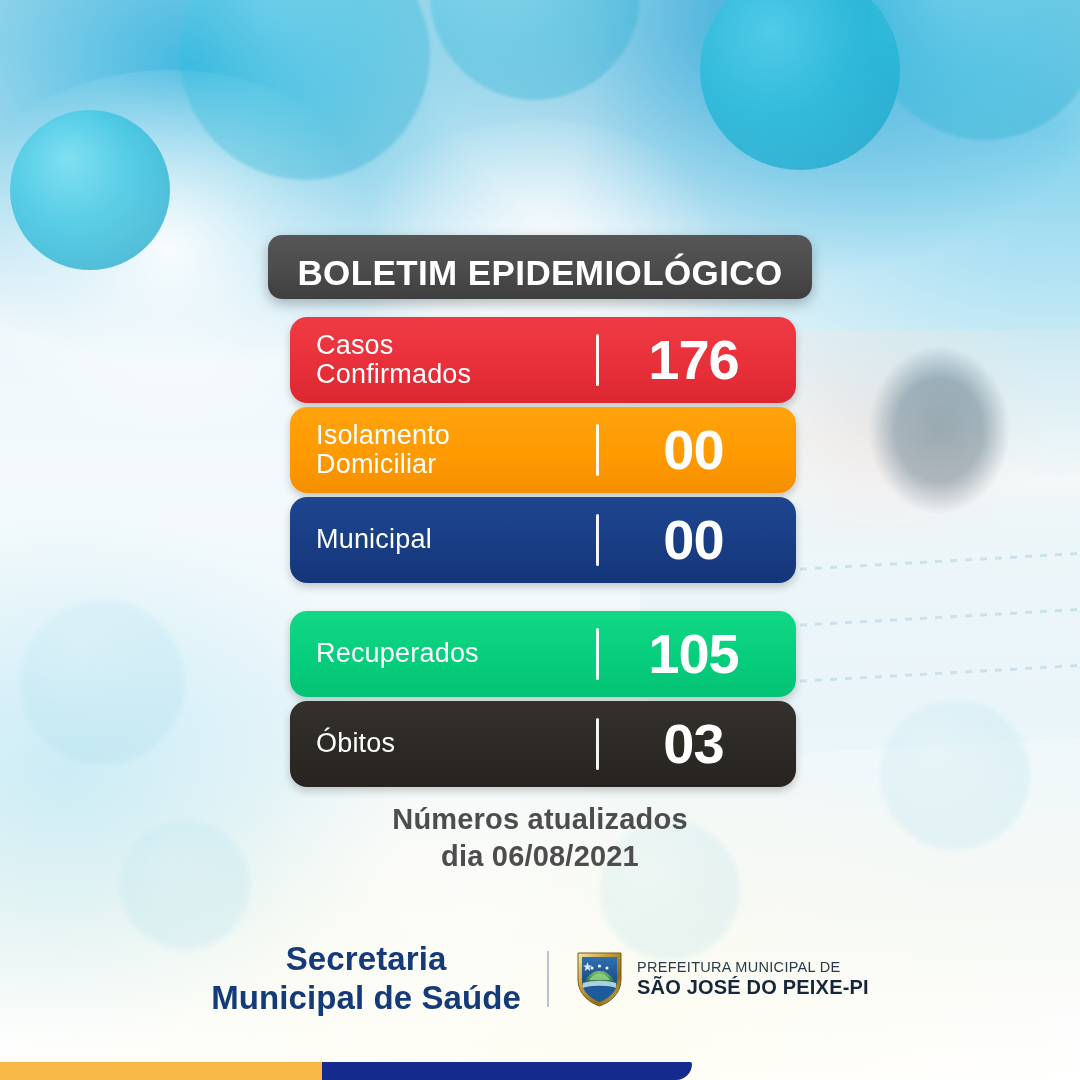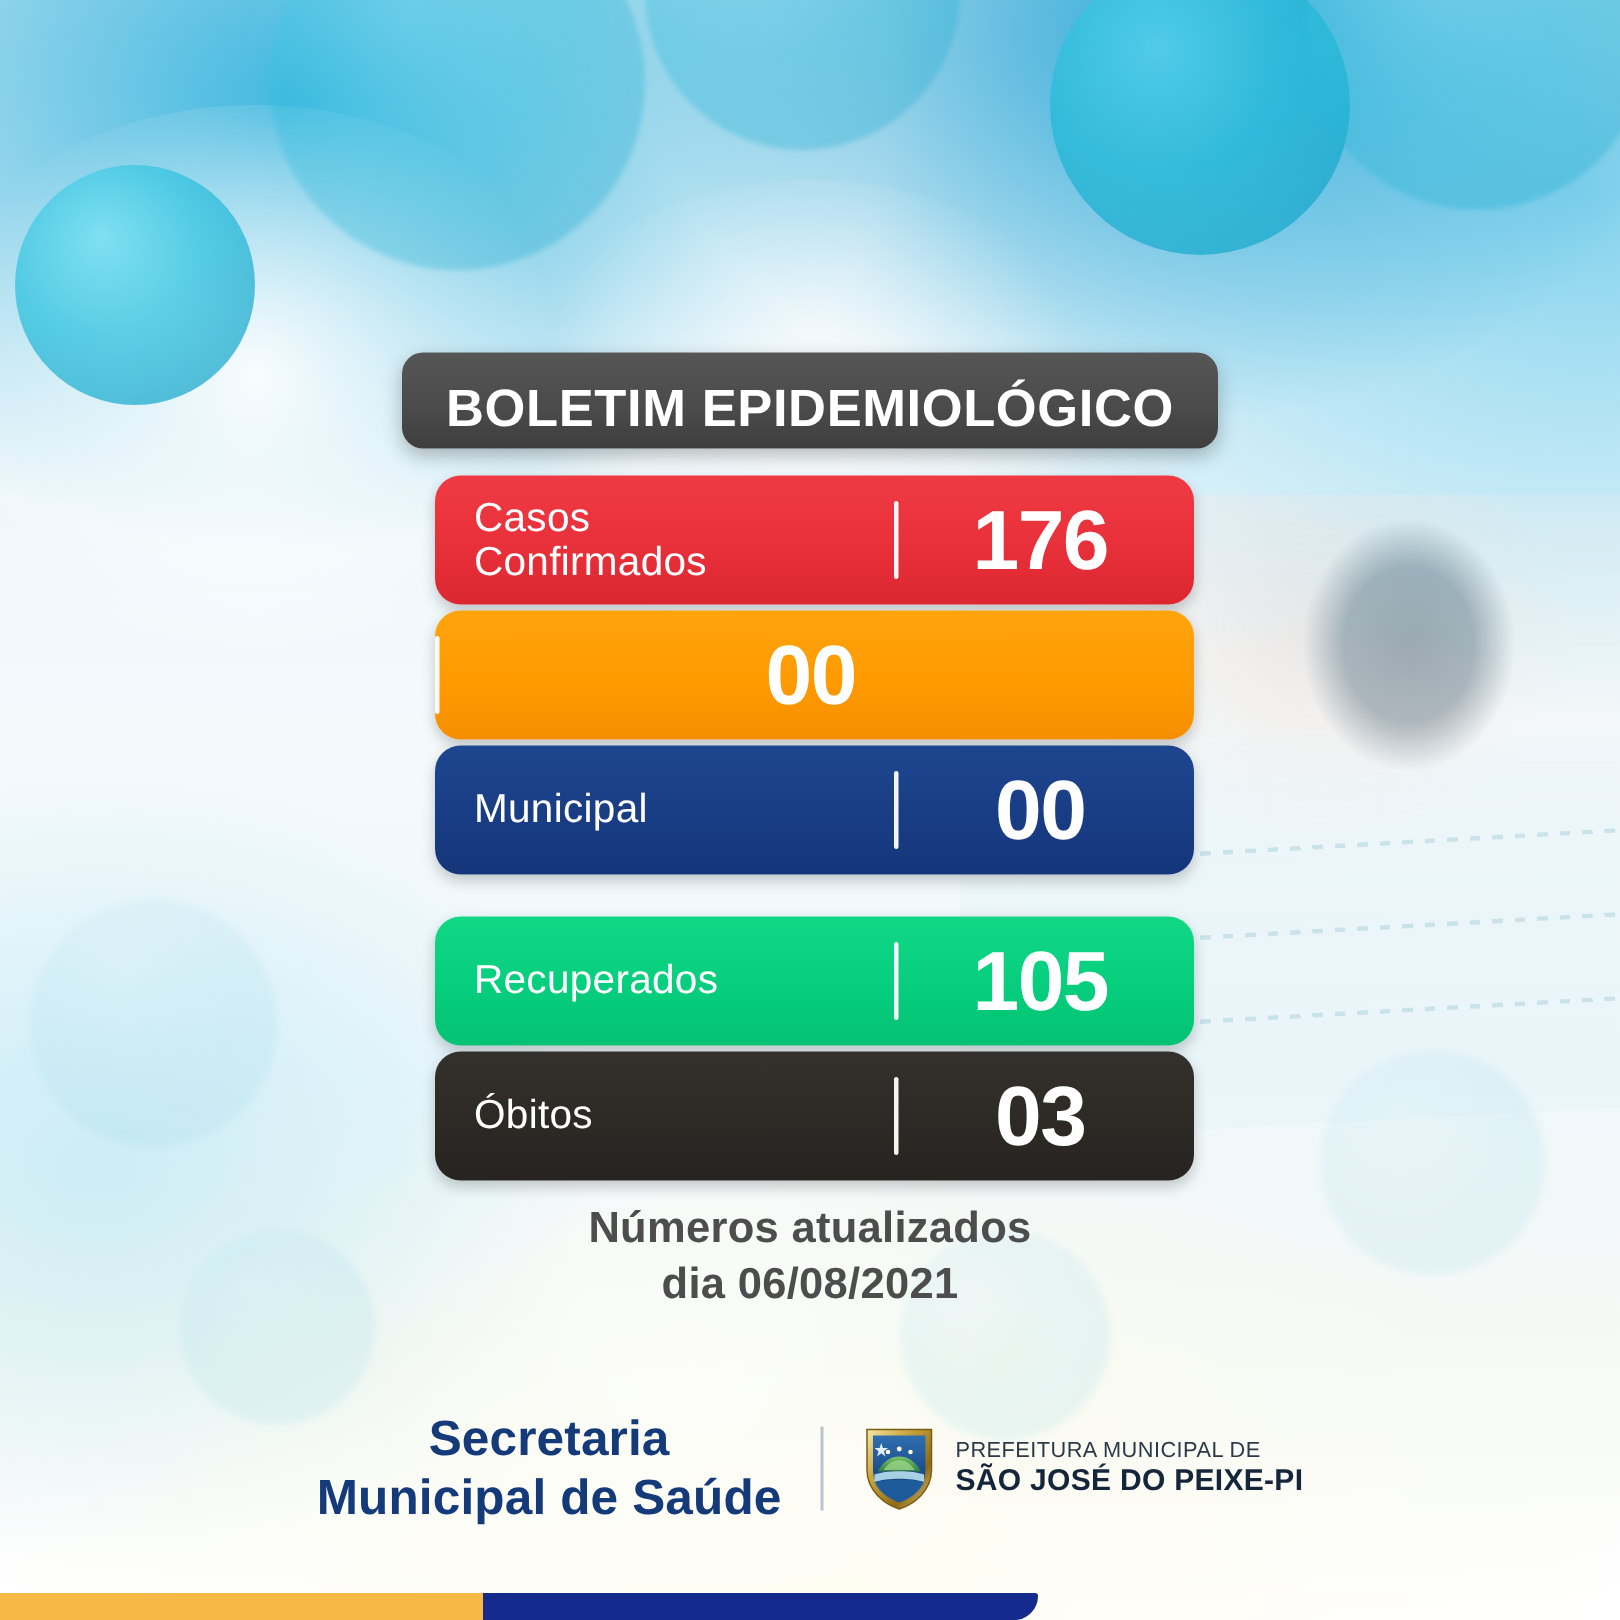--- a/index.html
+++ b/index.html
@@ -356,20 +356,24 @@
     <div class="bar b-red">
       <div class="label">
         <div>Casos</div>
         <div>Confirmados</div>
       </div>
       <div class="sep"></div>
       <div class="value">176</div>
     </div>
 
     <div class="bar b-orange">
+      <div class="label">
+        <div>Isolamento</div>
+        <div>Domiciliar</div>
+      </div>
       <div class="sep"></div>
       <div class="value">00</div>
     </div>
 
     <div class="bar b-navy">
       <div class="label">
         <div>Municipal</div>
       </div>
       <div class="sep"></div>
       <div class="value">00</div>

